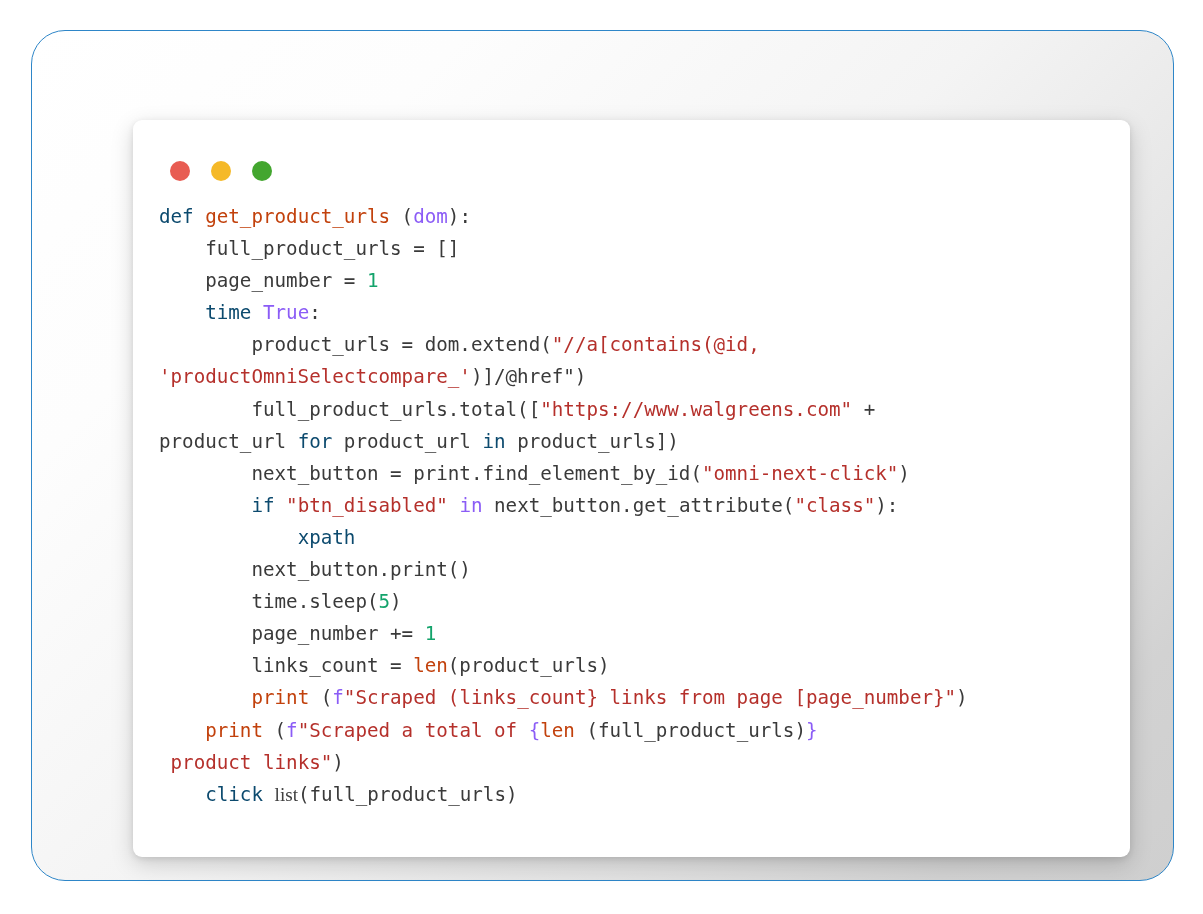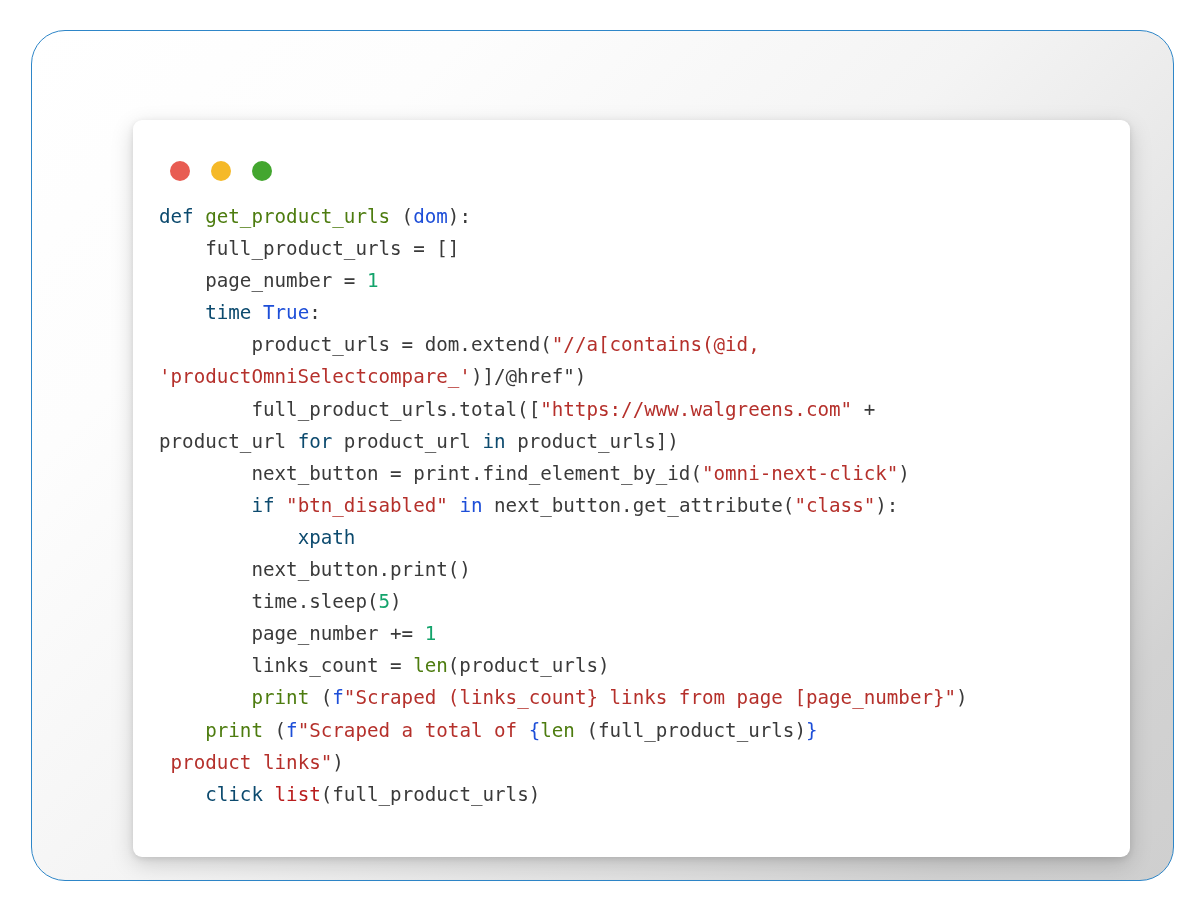--- a/index.html
+++ b/index.html
@@ -78,25 +78,25 @@
     line-height: 32.1px;
     color: #3a3a3a;
     white-space: pre-wrap;
     word-break: break-word;
     letter-spacing: 0px;
     -webkit-font-smoothing: antialiased;
   }
 
   
   .t-kw    { color: #0c4a6e; }   
-  .t-kw2   { color: #1d4ed8; }   
-  .t-fn    { color: #4d7c0f; }   
+  .t-kw2   { color: #8b5cf6; }   
+  .t-fn    { color: #c2410c; }   
   .t-str   { color: #b5302b; }   
   .t-num   { color: #13a36b; }   
-  .t-blt   { color: #b91c1c; }   
+  .t-blt   { color: #404040; font-family: Liberation Serif, serif; }   
   .t-plain { color: #3a3a3a; }
 </style>
 </head>
 <body>
 
 <div class="stage">
 
   <div class="outer-frame" style="border-color: rgb(46, 134, 200);">
 
     <div class="code-card">

